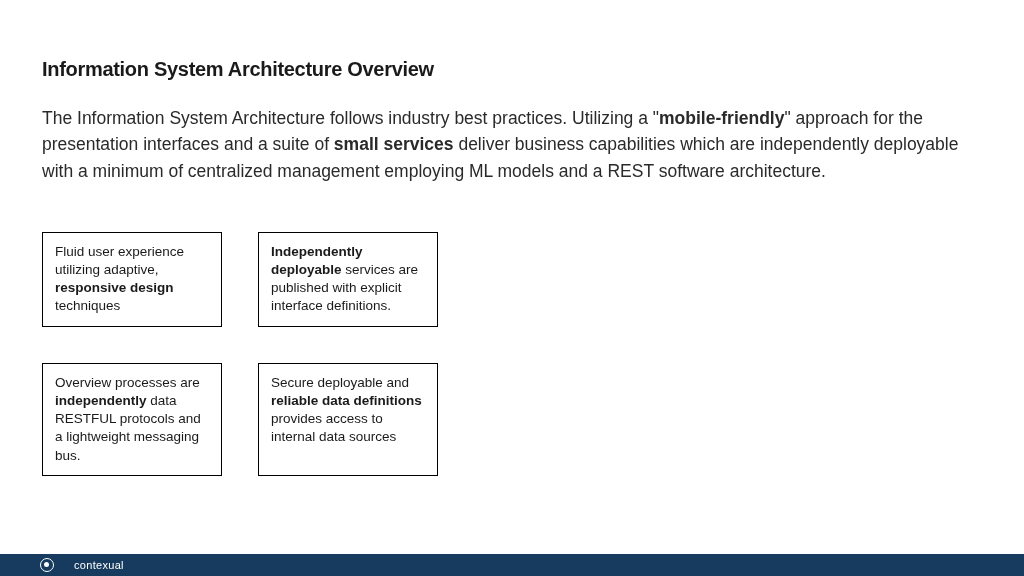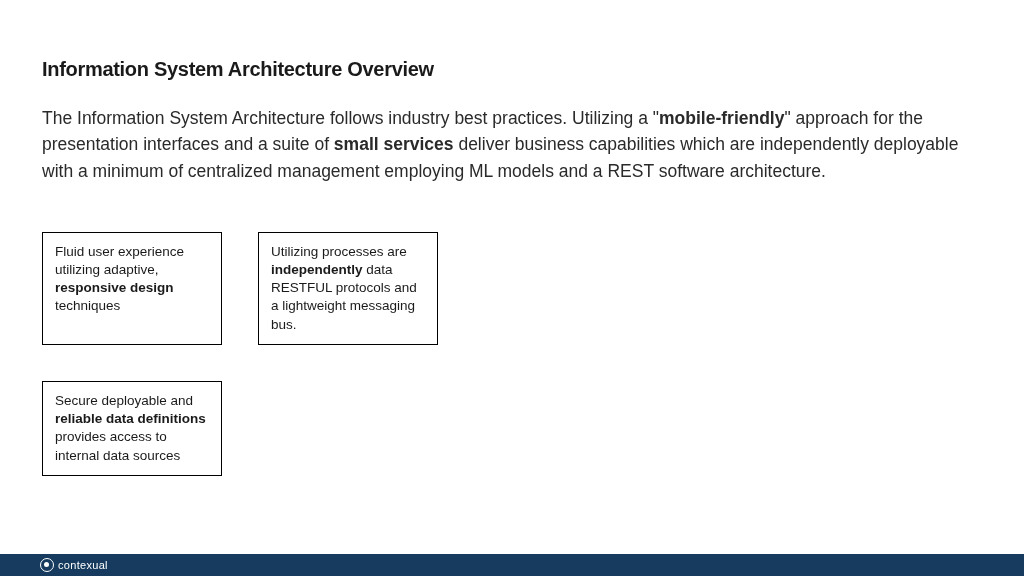--- a/index.html
+++ b/index.html
@@ -60,21 +60,21 @@
       right: 0;
       height: 22px;
       background: #163b5e;
       display: flex;
       align-items: center;
       padding-left: 40px;
     }
     .logo {
       display: flex;
       align-items: center;
-      gap: 4px;
+      gap: 20px;
     }
     .logo-icon {
       width: 14px;
       height: 14px;
       border: 1.5px solid #fff;
       border-radius: 50%;
       position: relative;
     }
     .logo-icon::after {
       content: "";
@@ -99,21 +99,24 @@
 <div class="content">
   <h1 class="title">Information System Architecture Overview</h1>
   <p class="intro">
     <span>The Information System Architecture follows industry best practices. Utilizing a "</span><span class="bold">mobile-friendly</span><span>" approach for the presentation interfaces and a suite of </span><span class="bold">small services</span><span> deliver business capabilities which are independently deployable with a minimum of centralized management employing ML models and a REST software architecture.</span>
   </p>
   <div class="boxes">
     <div class="box">
       <span>Fluid user experience utilizing adaptive, </span><span class="bold">responsive design</span><span> techniques</span>
     </div>
     <div class="box">
-      <span>Utilizing processes are </span><span class="bold">independently</span><span> data RESTFUL protocols and a lightweight messaging bus.</span>
+      <span></span><span class="bold">Independently deployable</span><span> services are published with explicit interface definitions.</span>
+    </div>
+    <div class="box">
+      <span>Overview processes are </span><span class="bold">independently</span><span> data RESTFUL protocols and a lightweight messaging bus.</span>
     </div>
     <div class="box">
       <span>Secure deployable and </span><span class="bold">reliable data definitions</span><span> provides access to internal data sources</span>
     </div>
   </div>
 </div>
 
 <div class="footer">
   <div class="logo">
     <div class="logo-icon"></div>

